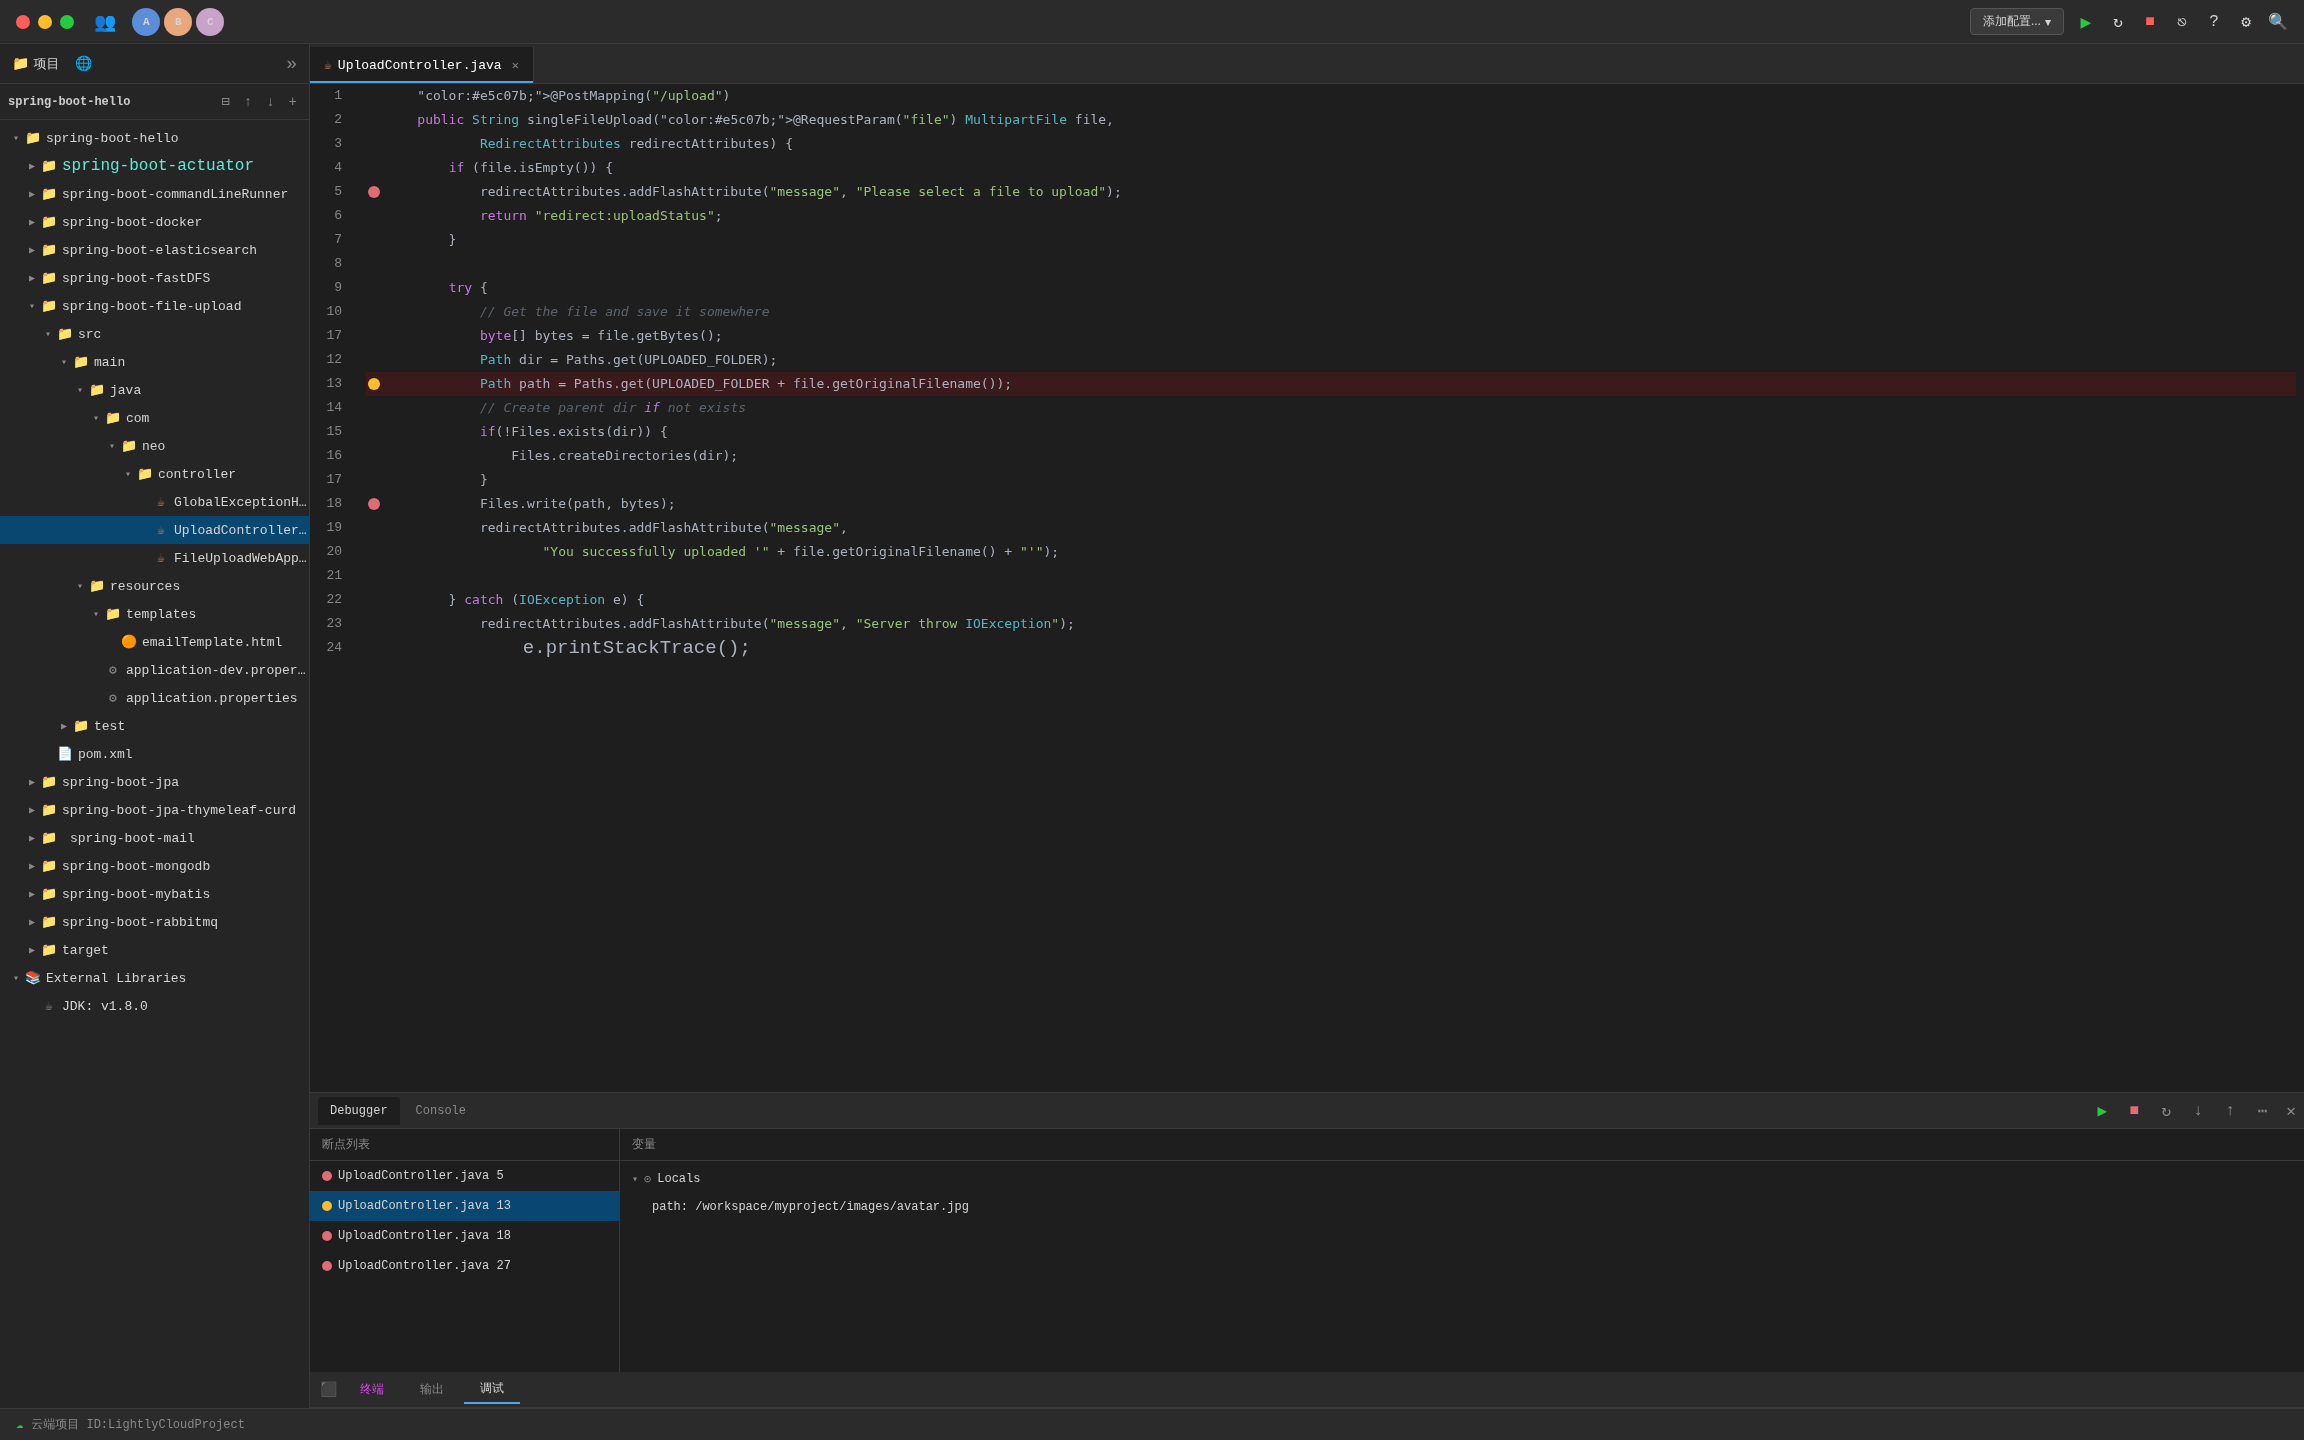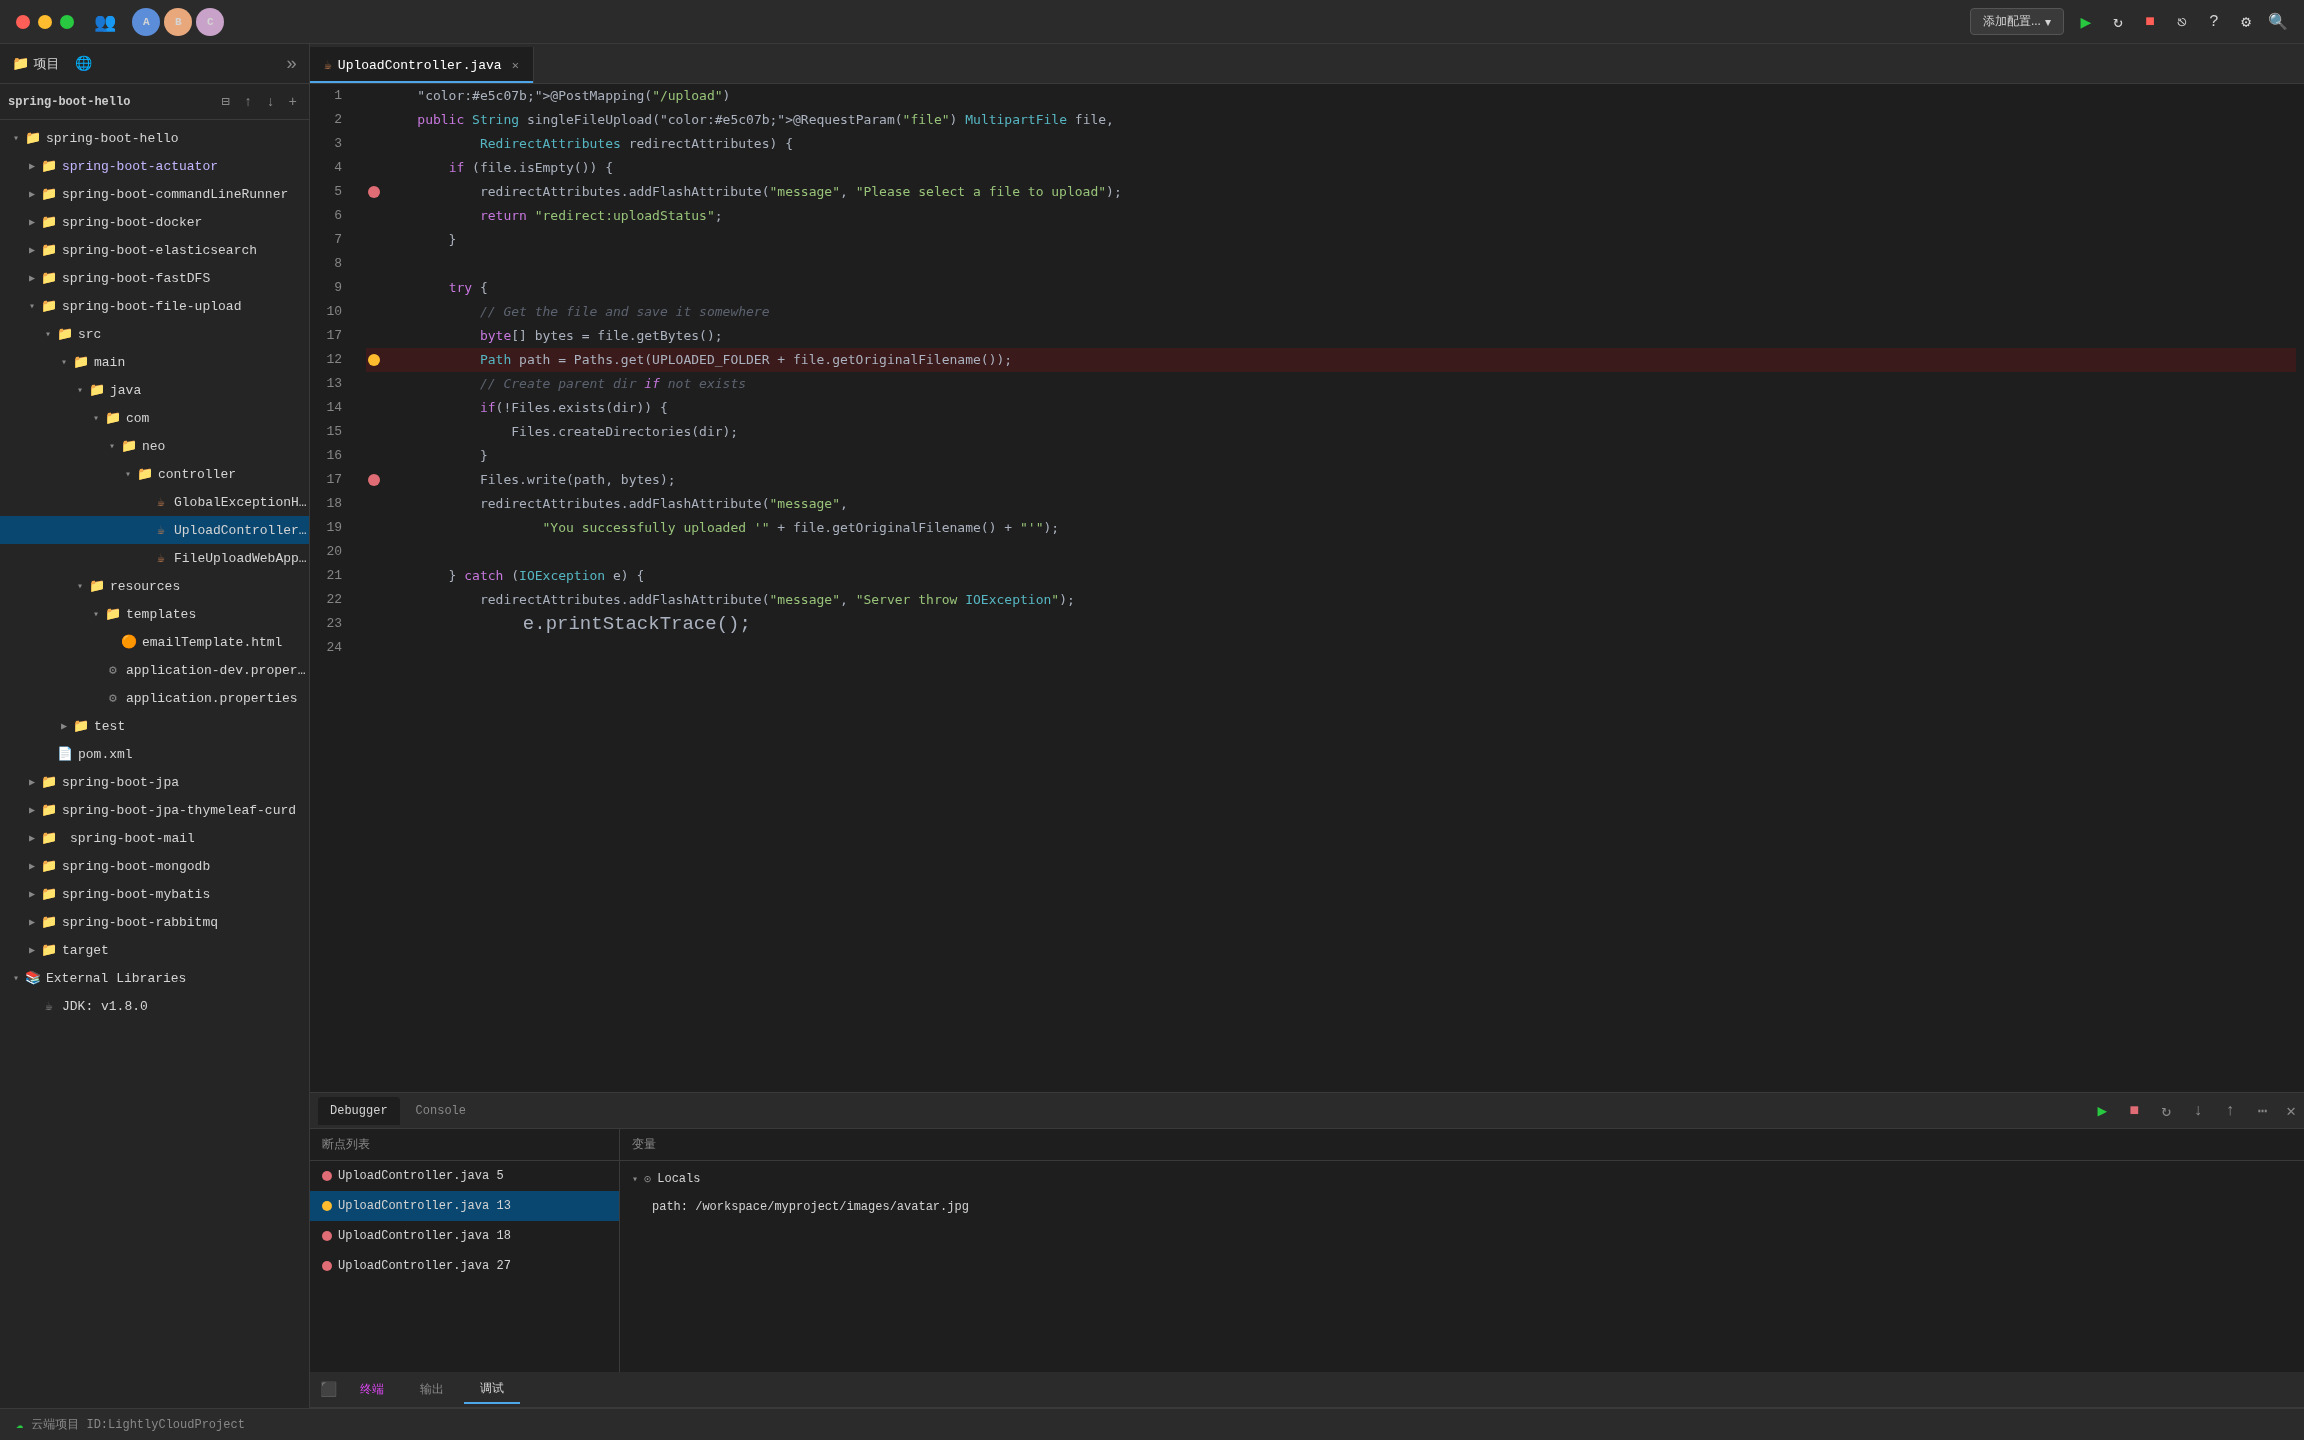--- a/index.html
+++ b/index.html
@@ -457,21 +457,21 @@
     </div>
     <div class="tree" id="file-tree">
     <div class="tree-item" style="padding-left: 8px; height:28px; display:flex; align-items:center; cursor:pointer; font-size:13px; white-space:nowrap; overflow:hidden; text-overflow:ellipsis;">
           <span style="width: 16px; height: 16px; display: inline-flex; align-items: center; justify-content: center; font-size: 10px; color: rgb(136, 136, 136); flex-shrink: 0;">▾</span>
           <span style="width: 18px; height: 18px; display: inline-flex; align-items: center; justify-content: center; margin-right: 4px; flex-shrink: 0; font-size: 13px; color: rgb(220, 182, 122);">📁</span>
           <span style="font-size: 13px; overflow: hidden; text-overflow: ellipsis; color: rgb(212, 212, 212);">spring-boot-hello</span>
         </div>
         <div class="tree-item" style="padding-left: 24px; height:28px; display:flex; align-items:center; cursor:pointer; font-size:13px; white-space:nowrap; overflow:hidden; text-overflow:ellipsis;">
           <span style="width: 16px; height: 16px; display: inline-flex; align-items: center; justify-content: center; font-size: 10px; color: rgb(136, 136, 136); flex-shrink: 0;">▶</span>
           <span style="width: 18px; height: 18px; display: inline-flex; align-items: center; justify-content: center; margin-right: 4px; flex-shrink: 0; font-size: 13px; color: rgb(220, 182, 122);">📁</span>
-          <span style="font-size: 13px; overflow: hidden; text-overflow: ellipsis; color: #c4b5fd;">spring-boot-actuator</span>
+          <span style="font-size: 16px; overflow: hidden; text-overflow: ellipsis; color: #5eead4;">spring-boot-actuator</span>
         </div>
         <div class="tree-item" style="padding-left: 24px; height:28px; display:flex; align-items:center; cursor:pointer; font-size:13px; white-space:nowrap; overflow:hidden; text-overflow:ellipsis;">
           <span style="width: 16px; height: 16px; display: inline-flex; align-items: center; justify-content: center; font-size: 10px; color: rgb(136, 136, 136); flex-shrink: 0;">▶</span>
           <span style="width: 18px; height: 18px; display: inline-flex; align-items: center; justify-content: center; margin-right: 4px; flex-shrink: 0; font-size: 13px; color: rgb(220, 182, 122);">📁</span>
           <span style="font-size: 13px; overflow: hidden; text-overflow: ellipsis; color: rgb(212, 212, 212);">spring-boot-commandLineRunner</span>
         </div>
         <div class="tree-item" style="padding-left: 24px; height:28px; display:flex; align-items:center; cursor:pointer; font-size:13px; white-space:nowrap; overflow:hidden; text-overflow:ellipsis;">
           <span style="width: 16px; height: 16px; display: inline-flex; align-items: center; justify-content: center; font-size: 10px; color: rgb(136, 136, 136); flex-shrink: 0;">▶</span>
           <span style="width: 18px; height: 18px; display: inline-flex; align-items: center; justify-content: center; margin-right: 4px; flex-shrink: 0; font-size: 13px; color: rgb(220, 182, 122);">📁</span>
           <span style="font-size: 13px; overflow: hidden; text-overflow: ellipsis; color: rgb(212, 212, 212);">spring-boot-docker</span>
@@ -686,20 +686,23 @@
             </div>
             <div style="display: flex; align-items: center; min-height: 24px; position: relative; padding-left: 20px;">
               <pre style="font-size: 13px; line-height: 24px; color: rgb(171, 178, 191); font-family: Menlo, Monaco, monospace;">        <span style="color:#c678dd;">try</span> {</pre>
             </div>
             <div style="display: flex; align-items: center; min-height: 24px; position: relative; padding-left: 20px;">
               <pre style="font-size: 13px; line-height: 24px; color: rgb(171, 178, 191); font-family: Menlo, Monaco, monospace;">            <span style="color:#5c6370;font-style:italic;">// Get the file and save it somewhere</span></pre>
             </div>
             <div style="display: flex; align-items: center; min-height: 24px; position: relative; padding-left: 20px;">
               <pre style="font-size: 13px; line-height: 24px; color: rgb(171, 178, 191); font-family: Menlo, Monaco, monospace;">            <span style="color:#c678dd;">byte</span>[] bytes = file.getBytes();</pre>
             </div>
+            <div style="display: flex; align-items: center; min-height: 24px; position: relative; padding-left: 20px;">
+              <pre style="font-size: 13px; line-height: 24px; color: rgb(171, 178, 191); font-family: Menlo, Monaco, monospace;">            <span style="color:#56b6c2;">Path</span> dir = Paths.get(UPLOADED_FOLDER);</pre>
+            </div>
             <div style="display: flex; align-items: center; min-height: 24px; position: relative; padding-left: 20px; background: rgb(58, 26, 26);">
               <span style="width: 12px; height: 12px; border-radius: 50%; background: rgb(254, 188, 46); position: absolute; left: 2px; top: 6px;"></span>
               <pre style="font-size: 13px; line-height: 24px; color: rgb(171, 178, 191); font-family: Menlo, Monaco, monospace;">            <span style="color:#56b6c2;">Path</span> path = Paths.get(UPLOADED_FOLDER + file.getOriginalFilename());</pre>
             </div>
             <div style="display: flex; align-items: center; min-height: 24px; position: relative; padding-left: 20px;">
               <pre style="font-size: 13px; line-height: 24px; color: rgb(171, 178, 191); font-family: Menlo, Monaco, monospace;">            <span style="color:#5c6370;font-style:italic;">// Create parent dir <span style="color:#c678dd;">if</span> not exists</span></pre>
             </div>
             <div style="display: flex; align-items: center; min-height: 24px; position: relative; padding-left: 20px;">
               <pre style="font-size: 13px; line-height: 24px; color: rgb(171, 178, 191); font-family: Menlo, Monaco, monospace;">            <span style="color:#c678dd;">if</span>(!Files.exists(dir)) {</pre>
             </div>

